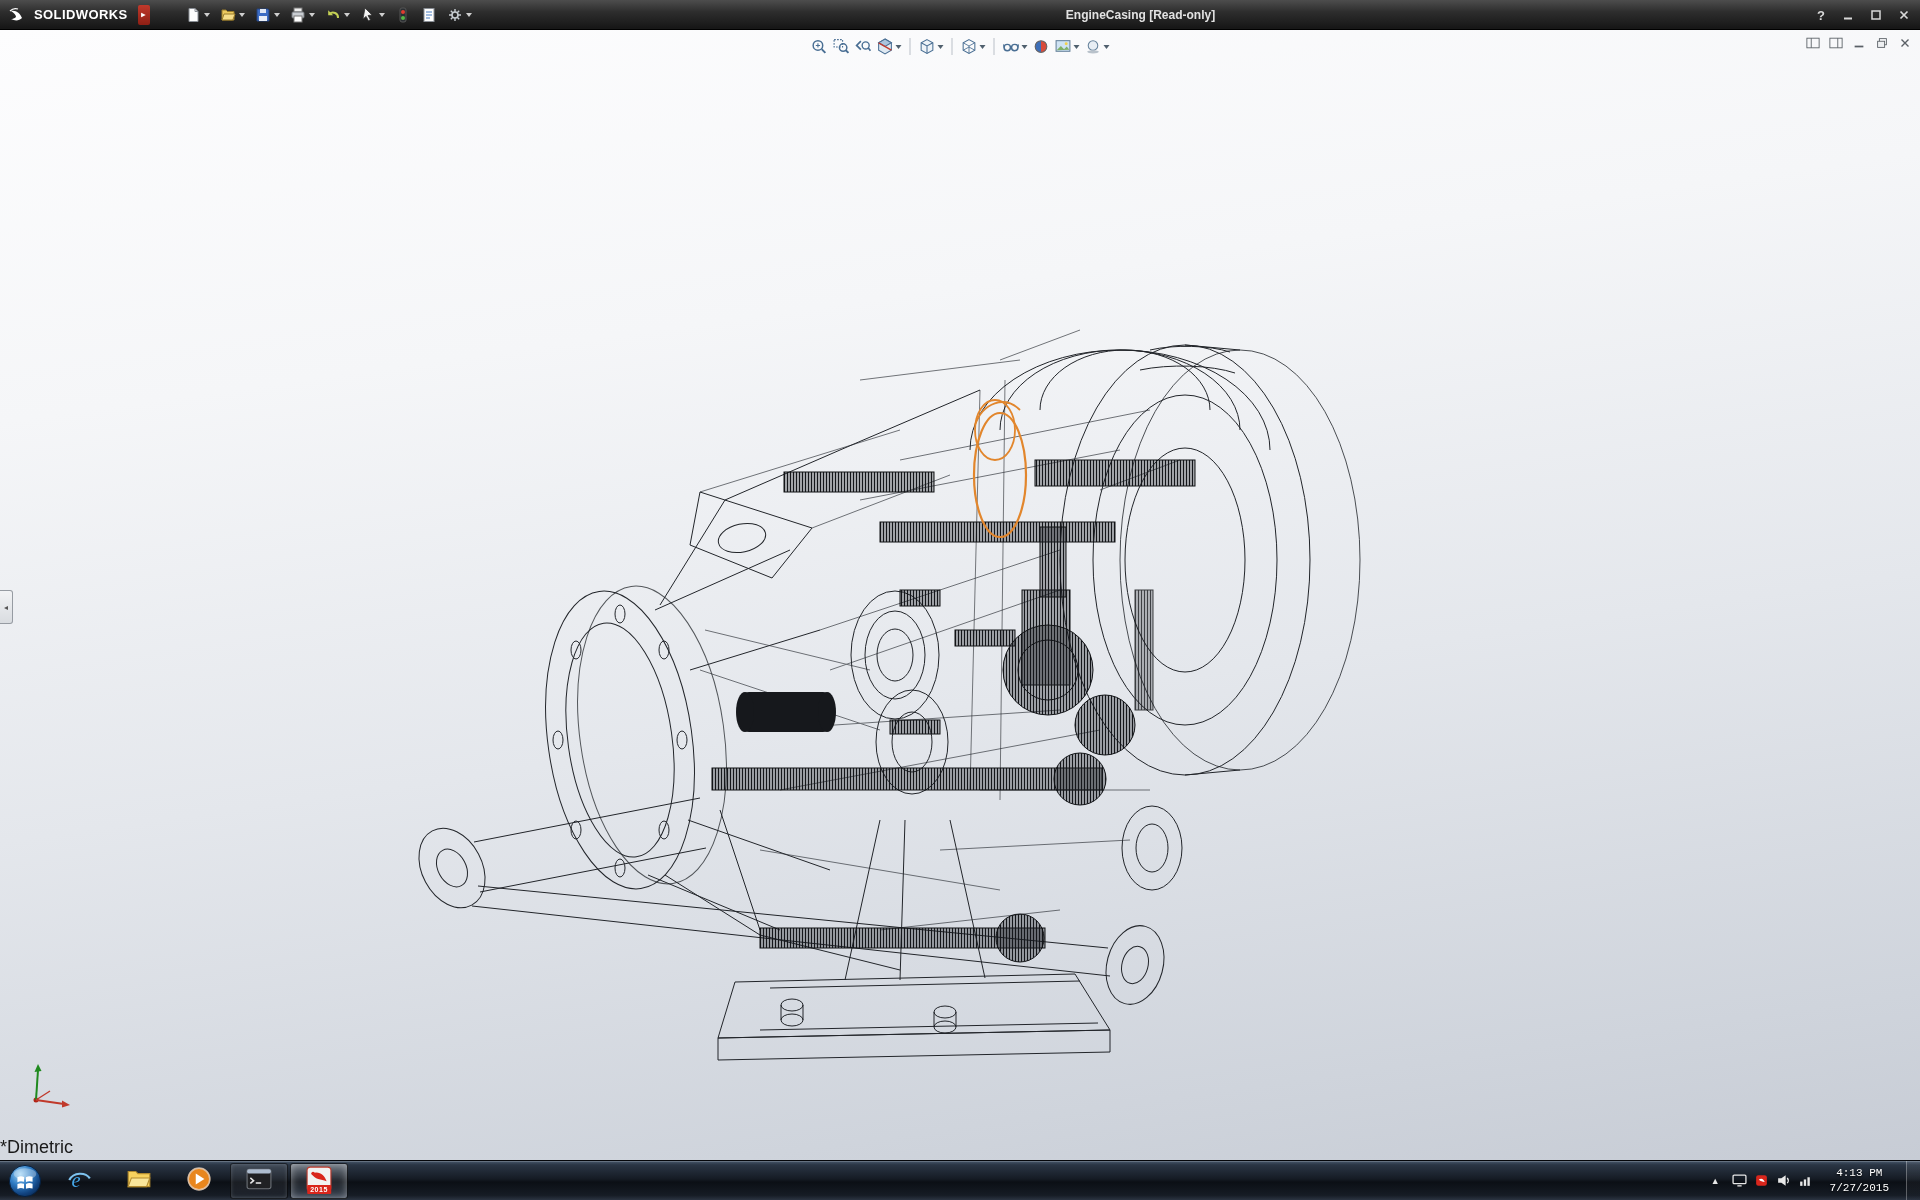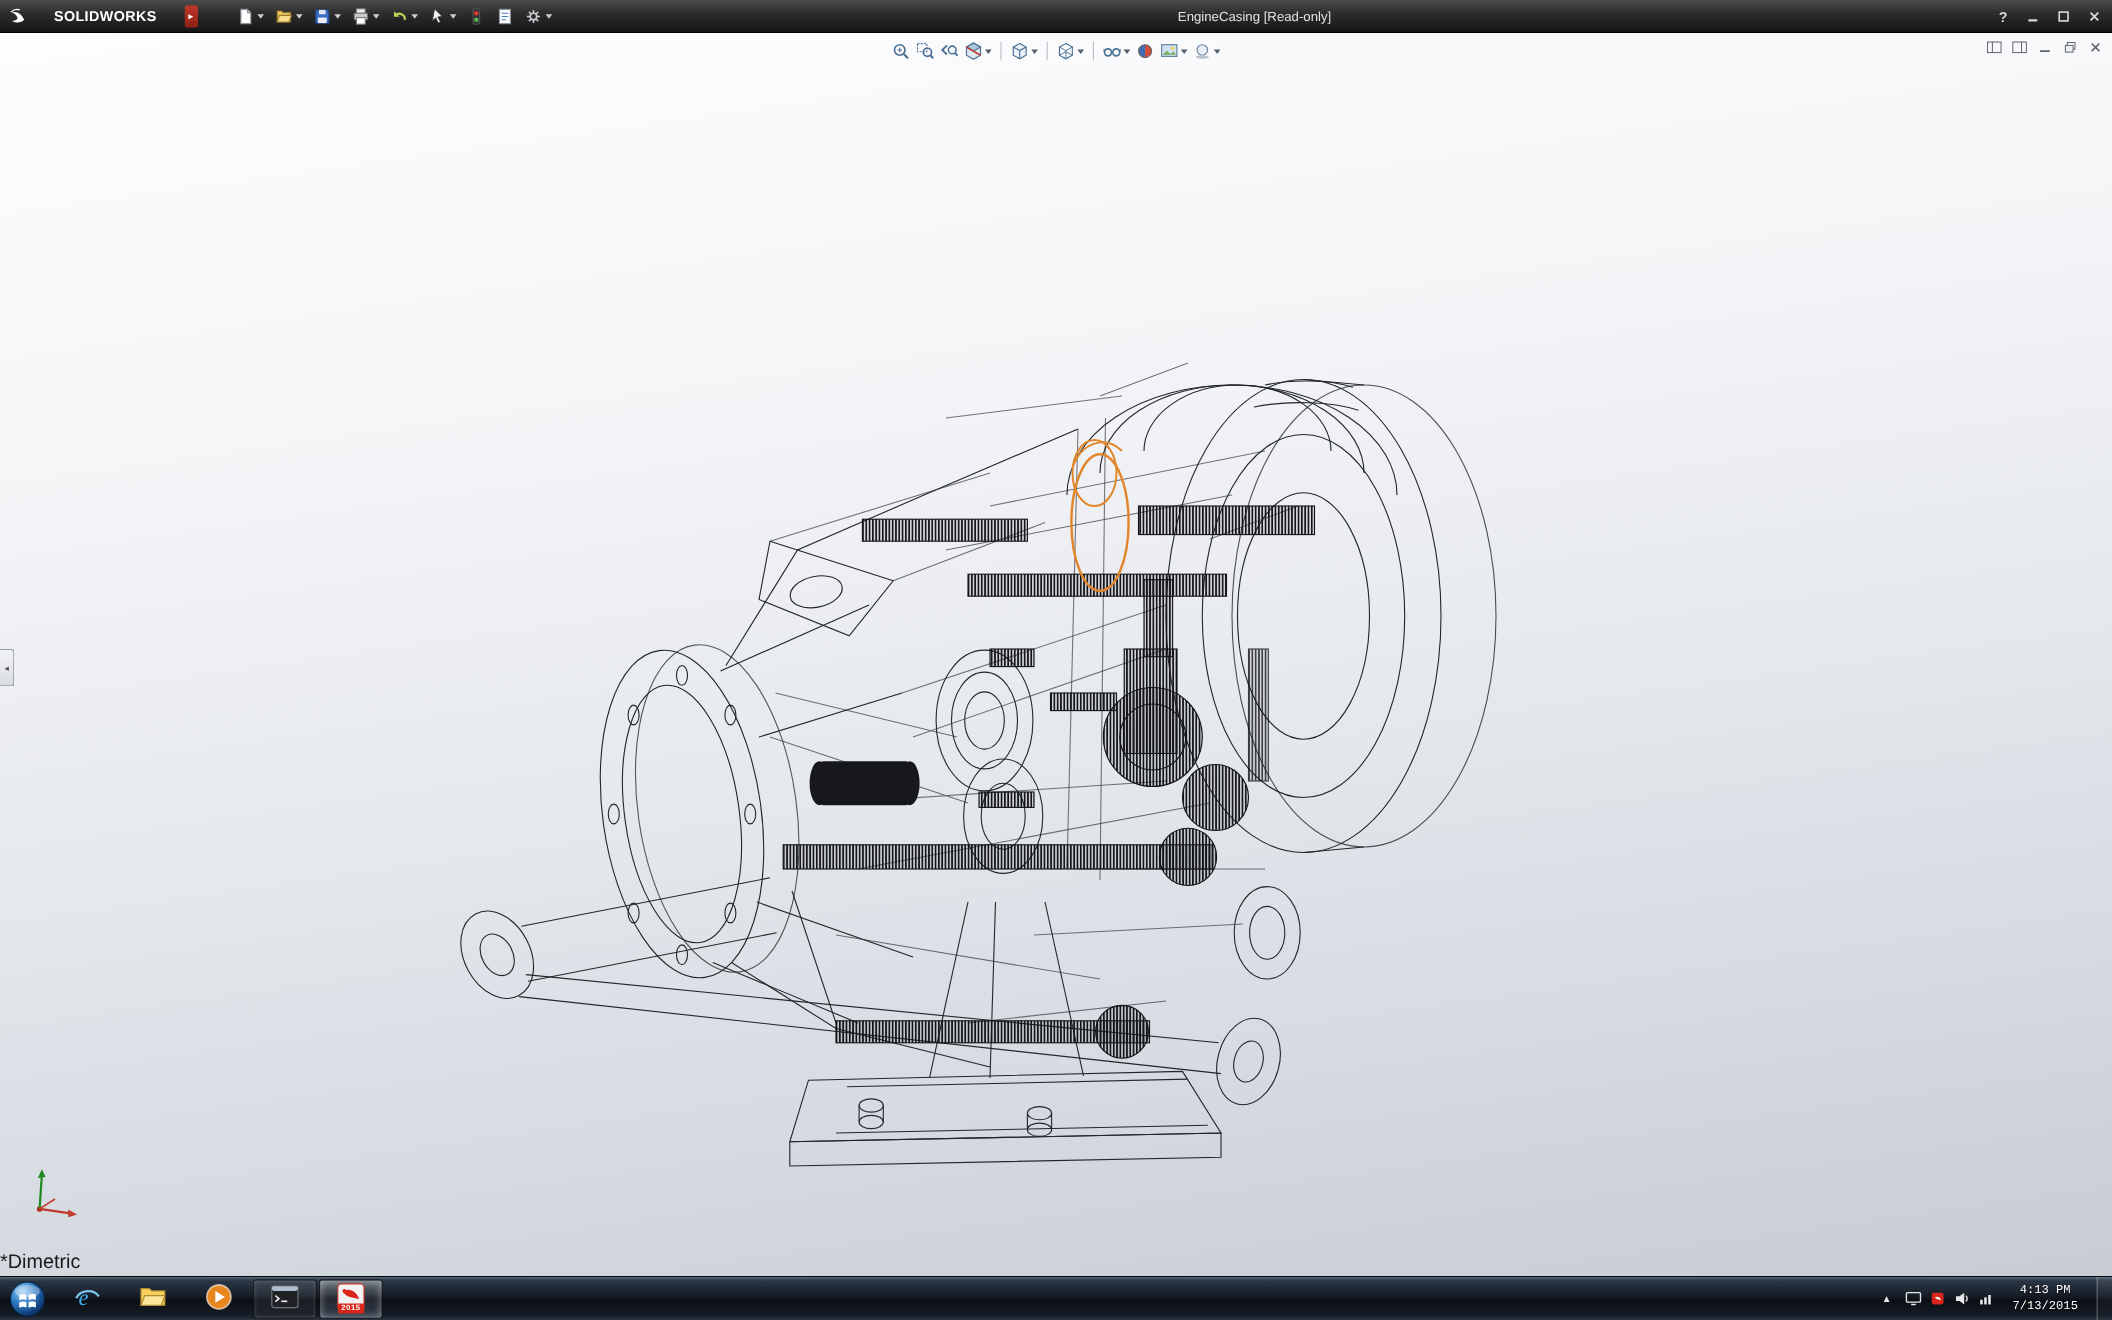--- a/index.html
+++ b/index.html
@@ -4,33 +4,33 @@
 <style>
   * { margin:0; padding:0; box-sizing:border-box; }
   html,body { width:1920px; height:1200px; overflow:hidden;
     font-family:"Liberation Sans", sans-serif; background:#000; }
   .screen { position:relative; width:1920px; height:1200px; }
 
   
   .menubar { position:absolute; top:0; left:0; right:0; height:30px; z-index:30;
     background:linear-gradient(#4d4d4d, #2e2e2e 40%, #171717 95%);
     display:flex; align-items:center; border-bottom:1px solid #000; }
-  .logo { display:flex; align-items:center; gap:23px; height:100%; padding:0 6px 0 8px;
+  .logo { display:flex; align-items:center; gap:8px; height:100%; padding:0 6px 0 8px;
     color:#fff; font-weight:bold; font-size:13px; letter-spacing:.4px; }
   .logo svg { width:18px; height:18px; }
   .flyout { width:12px; height:20px; background:linear-gradient(#c0392b,#8e1f14);
     display:flex; align-items:center; justify-content:center; color:#fff; font-size:8px;
     border-radius:2px; margin-left:2px; }
   .mb-toolbar { display:flex; align-items:center; margin-left:26px; gap:4px; }
   .tool-btn { display:flex; align-items:center; gap:2px; padding:2px 3px; border-radius:2px; }
   .ticon svg { width:16px; height:16px; display:block; }
   .caret { width:0; height:0; border-left:3.5px solid transparent; border-right:3.5px solid transparent;
     border-top:4px solid #cfcfcf; margin-left:1px; }
   .mb-title { position:absolute; left:59.4%; transform:translateX(-50%);
-    color:#e2e2e2; font-size:12px; white-space:nowrap; }
+    color:#e2e2e2; font-size:12px; white-space:nowrap;font-weight:bold; }
   .mb-right { position:absolute; right:3px; top:0; height:30px; display:flex; align-items:center; gap:2px; }
   .help-btn { color:#d8d8d8; font-size:13px; font-weight:bold; padding:2px 8px; }
   .win-btn { width:26px; height:20px; display:flex; align-items:center; justify-content:center;
     border-radius:2px; }
   .win-btn svg { width:12px; height:12px; }
 
   
   .viewport { position:absolute; top:30px; left:0; right:0; bottom:40px;
     background:linear-gradient(172deg, #fdfdfe 0%, #f5f6f8 28%, #e4e7ec 58%, #cfd4dc 88%, #c7ccd5 100%); }
   .model { position:absolute; inset:0; width:100%; height:100%; }
@@ -565,18 +565,18 @@
           <span class="tray-ico">
             <svg viewBox="0 0 14 14">
               <rect x="2" y="8" width="2.2" height="4" fill="#e8e8e8"></rect>
               <rect x="5.4" y="6" width="2.2" height="6" fill="#e8e8e8"></rect>
               <rect x="8.8" y="4" width="2.2" height="8" fill="#e8e8e8"></rect>
             </svg>
           </span>
         </span>
       <div class="clock">
         <div>4:13 PM</div>
-        <div>7/13/2015</div>
+        <div>7/27/2015</div>
       </div>
       <div class="show-desktop"></div>
     </div>
   </footer>
 </div>
 
 </body></html>

